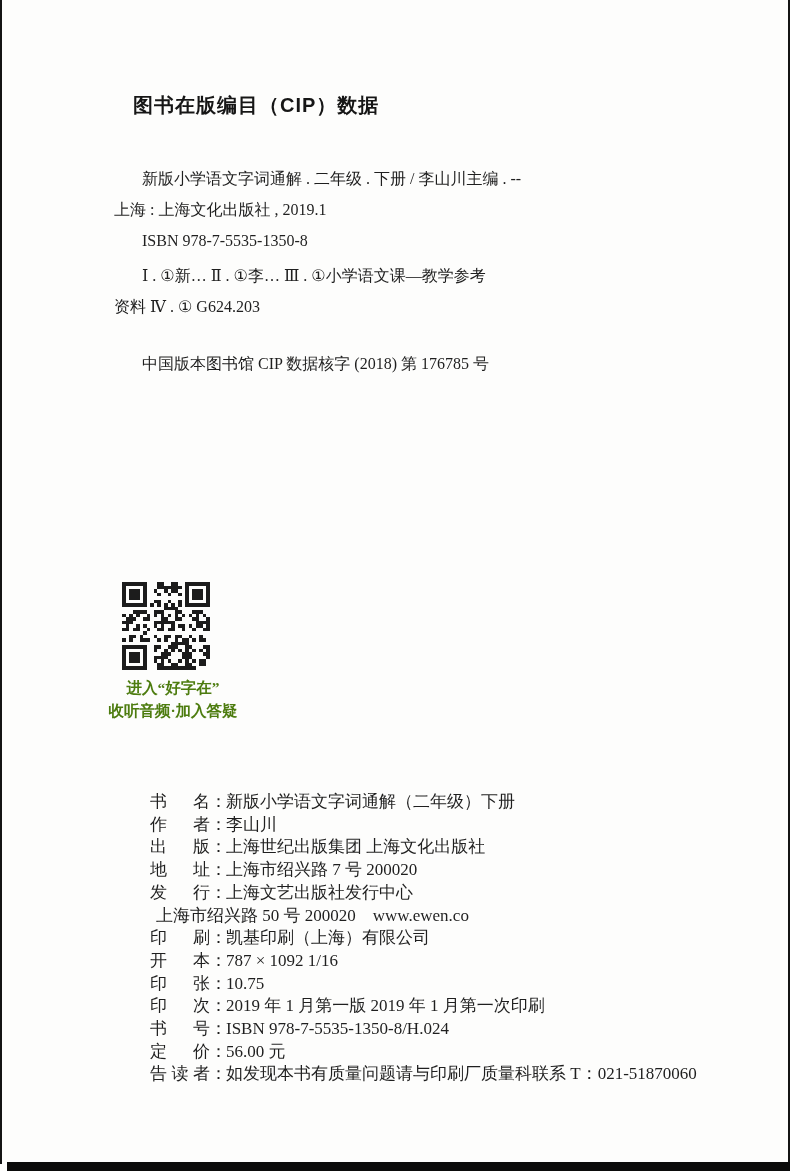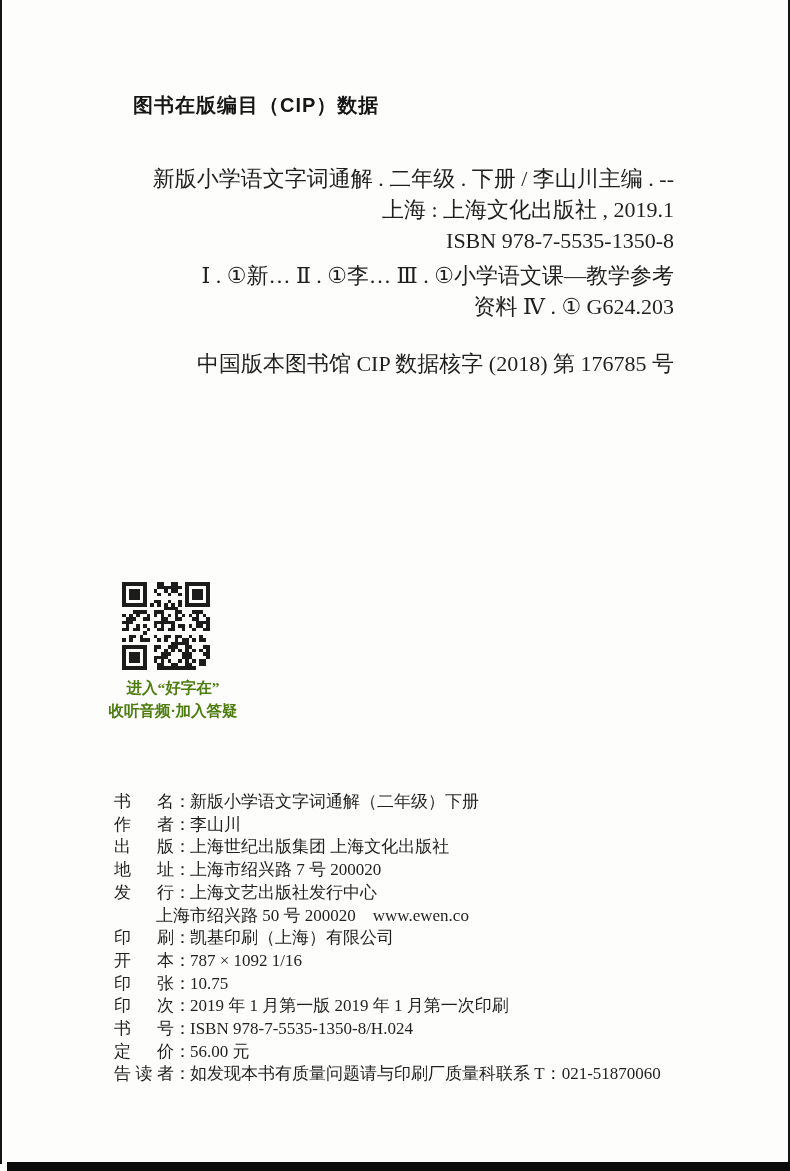--- a/index.html
+++ b/index.html
@@ -9,40 +9,40 @@
   }
   .edge-left{position:absolute;left:0;top:0;width:2px;height:1164px;background:#141414;}
   .edge-right{position:absolute;right:0;top:0;width:2px;height:1164px;background:#141414;}
   .edge-bottom{position:absolute;left:7px;right:0;bottom:0;height:9px;background:#0b0b0b;}
 
   .cip-header{
     position:absolute;left:113px;top:92px;
     font-family:"Liberation Sans","DejaVu Sans",sans-serif;
     font-size:20px;font-weight:700;letter-spacing:1px;color:#161616;white-space:nowrap;margin-left:20px;
   }
-  .cip-block{position:absolute;left:114px;top:163px;width:560px;font-size:22px;line-height:31px;text-align:right;}
+  .cip-block{position:absolute;left:114px;top:163px;width:560px;font-size:16px;line-height:31px;}
   .cip-block p{margin:0;}
   .cip-block p.indent{text-indent:28px;}
   .cip-block .gap1{margin-top:4px;}
   .cip-block .gap2{margin-top:26px;}
 
   .staff-block{position:absolute;left:114px;top:467px;font-size:17px;line-height:23.6px;}
   .staff-row{white-space:nowrap;}
   .staff-row .lbl{display:inline-block;width:62px;text-align:justify;text-align-last:justify;}
 
   .qr-wrap{position:absolute;left:122px;top:582px;width:88px;height:88px;}
   .qr-wrap svg{width:88px;height:88px;display:block;shape-rendering:crispEdges;}
   .qr-caption{
     position:absolute;left:88px;top:676px;width:170px;text-align:center;
     font-size:15.5px;line-height:23px;font-weight:700;color:#4d7c0f;
   }
 
   .colophon{position:absolute;left:114px;top:791px;width:630px;font-size:17px;line-height:22.7px;}
   .info-row{white-space:nowrap;}
-  .info-row .lbl{display:inline-block;width:60px;text-align:justify;text-align-last:justify;}
+  .info-row .lbl{display:inline-block;width:60px;text-align:justify;text-align-last:justify;margin-left:36px;}
   .colon{display:inline-block;width:16px;}
   .info-row.cont .val{margin-left:42px;text-align:right;}
 </style>
 </head>
 <body>
 
 <div class="page">
 
   <div class="edge-left"></div>
   <div class="edge-right"></div>

